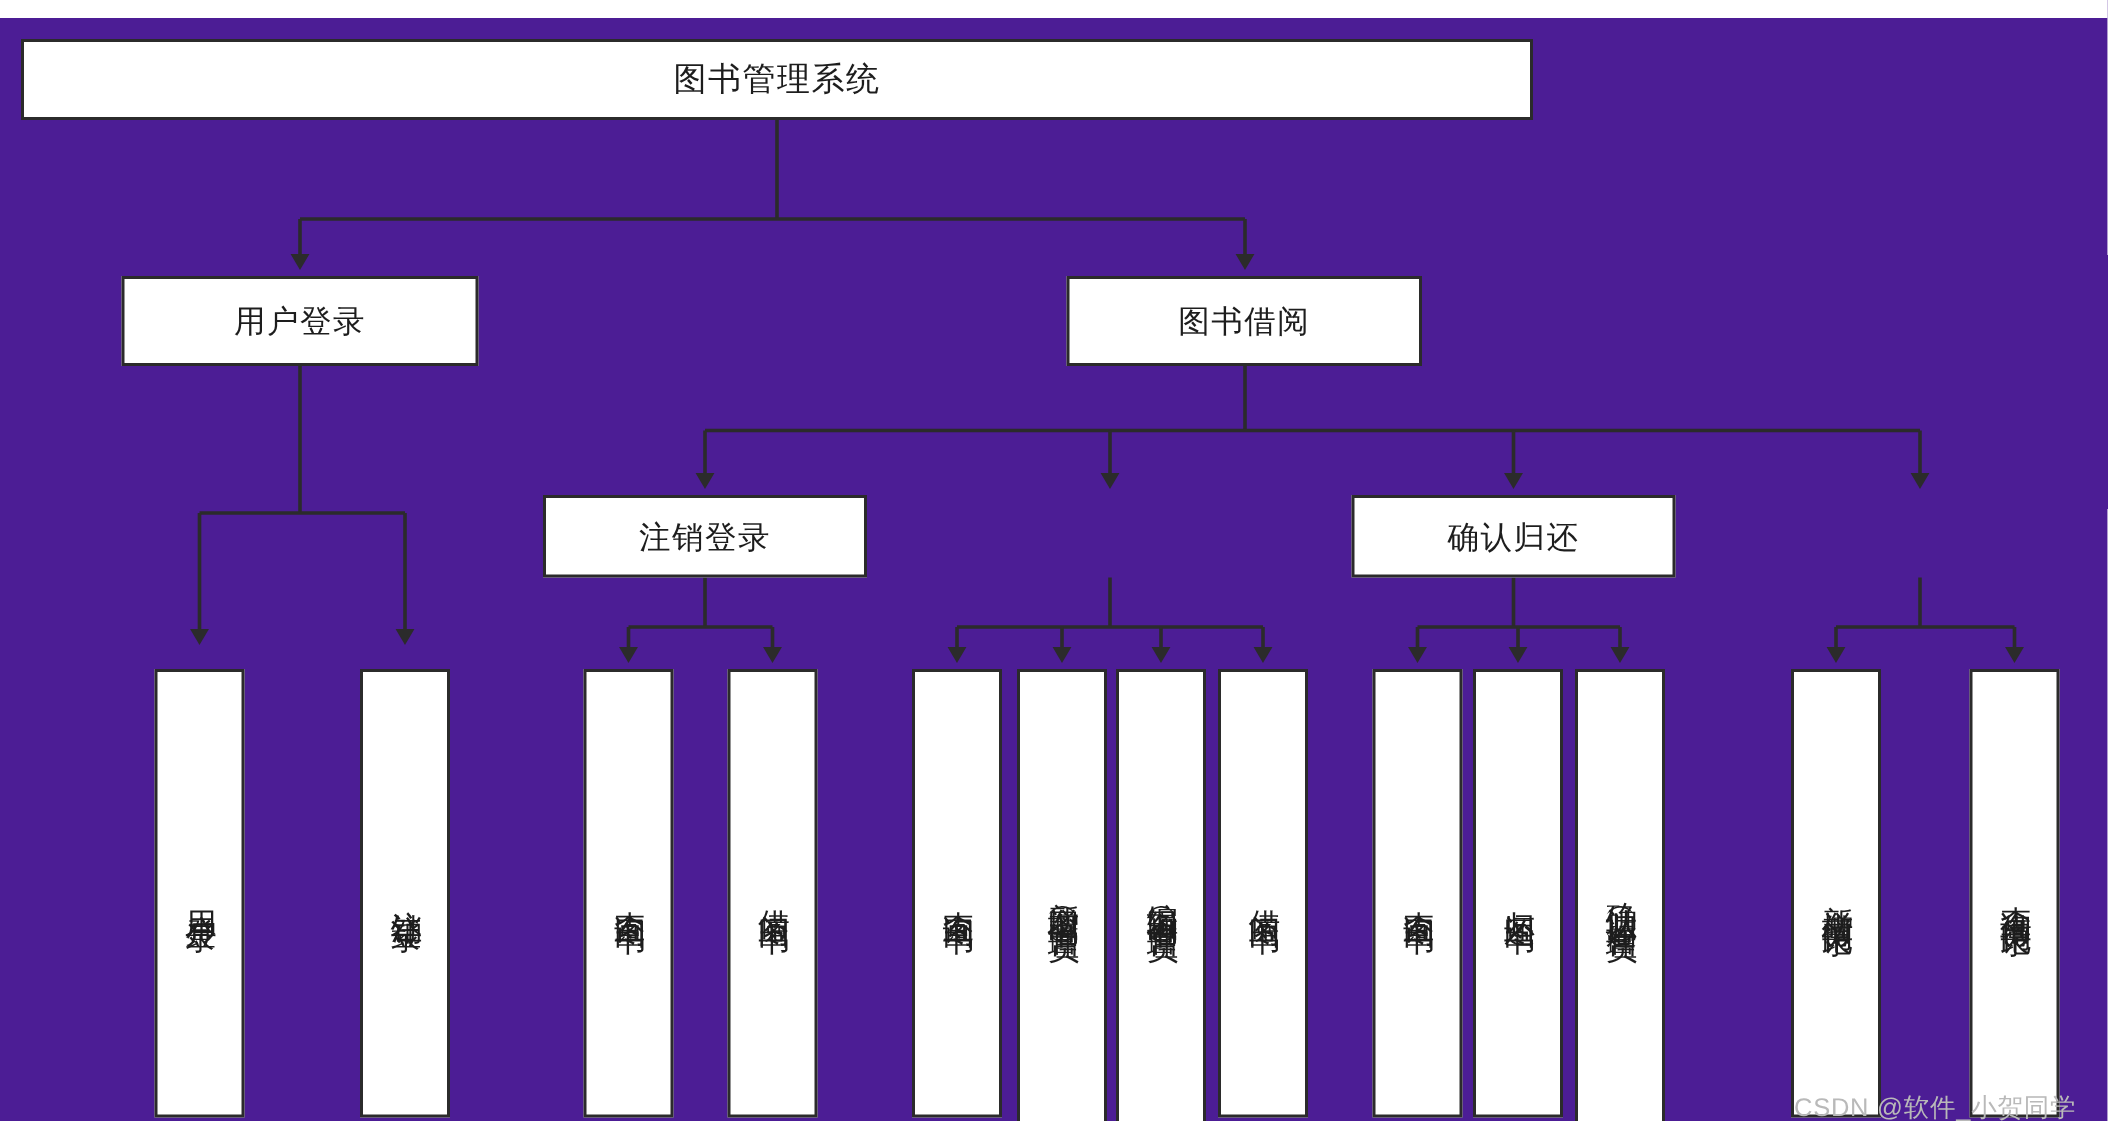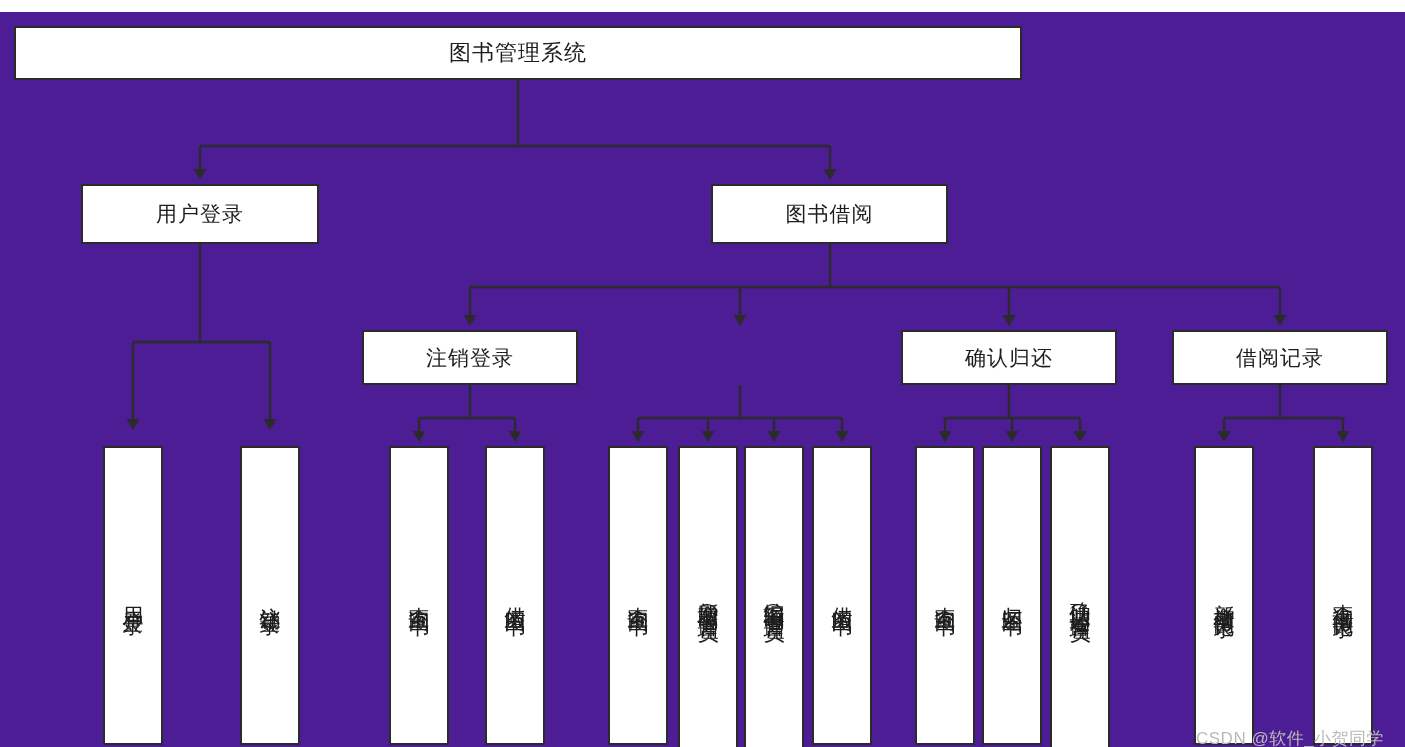--- a/index.html
+++ b/index.html
@@ -129,23 +129,20 @@
   <div class="node horiz" style="left:711px; top:172px; width:237px; height:60px;">
     <span>图书借阅</span>
   </div>
 
   <div class="node horiz" style="left:362px; top:318px; width:216px; height:55px;">
     <span>注销登录</span>
   </div>
   <div class="node horiz" style="left:901px; top:318px; width:216px; height:55px;">
     <span>确认归还</span>
   </div>
-  <div class="node horiz" style="left:1172px; top:318px; width:216px; height:55px;">
-    <span>借阅记录</span>
-  </div>
 
   <div class="node vert" style="left:103px; top:434px; width:60px; height:299px;">
     <span class="vtext">用户登录</span>
   </div>
   <div class="node vert" style="left:240px; top:434px; width:60px; height:299px;">
     <span class="vtext">注销登录</span>
   </div>
 
   <div class="node vert" style="left:389px; top:434px; width:60px; height:299px;">
     <span class="vtext">查询图书</span>

